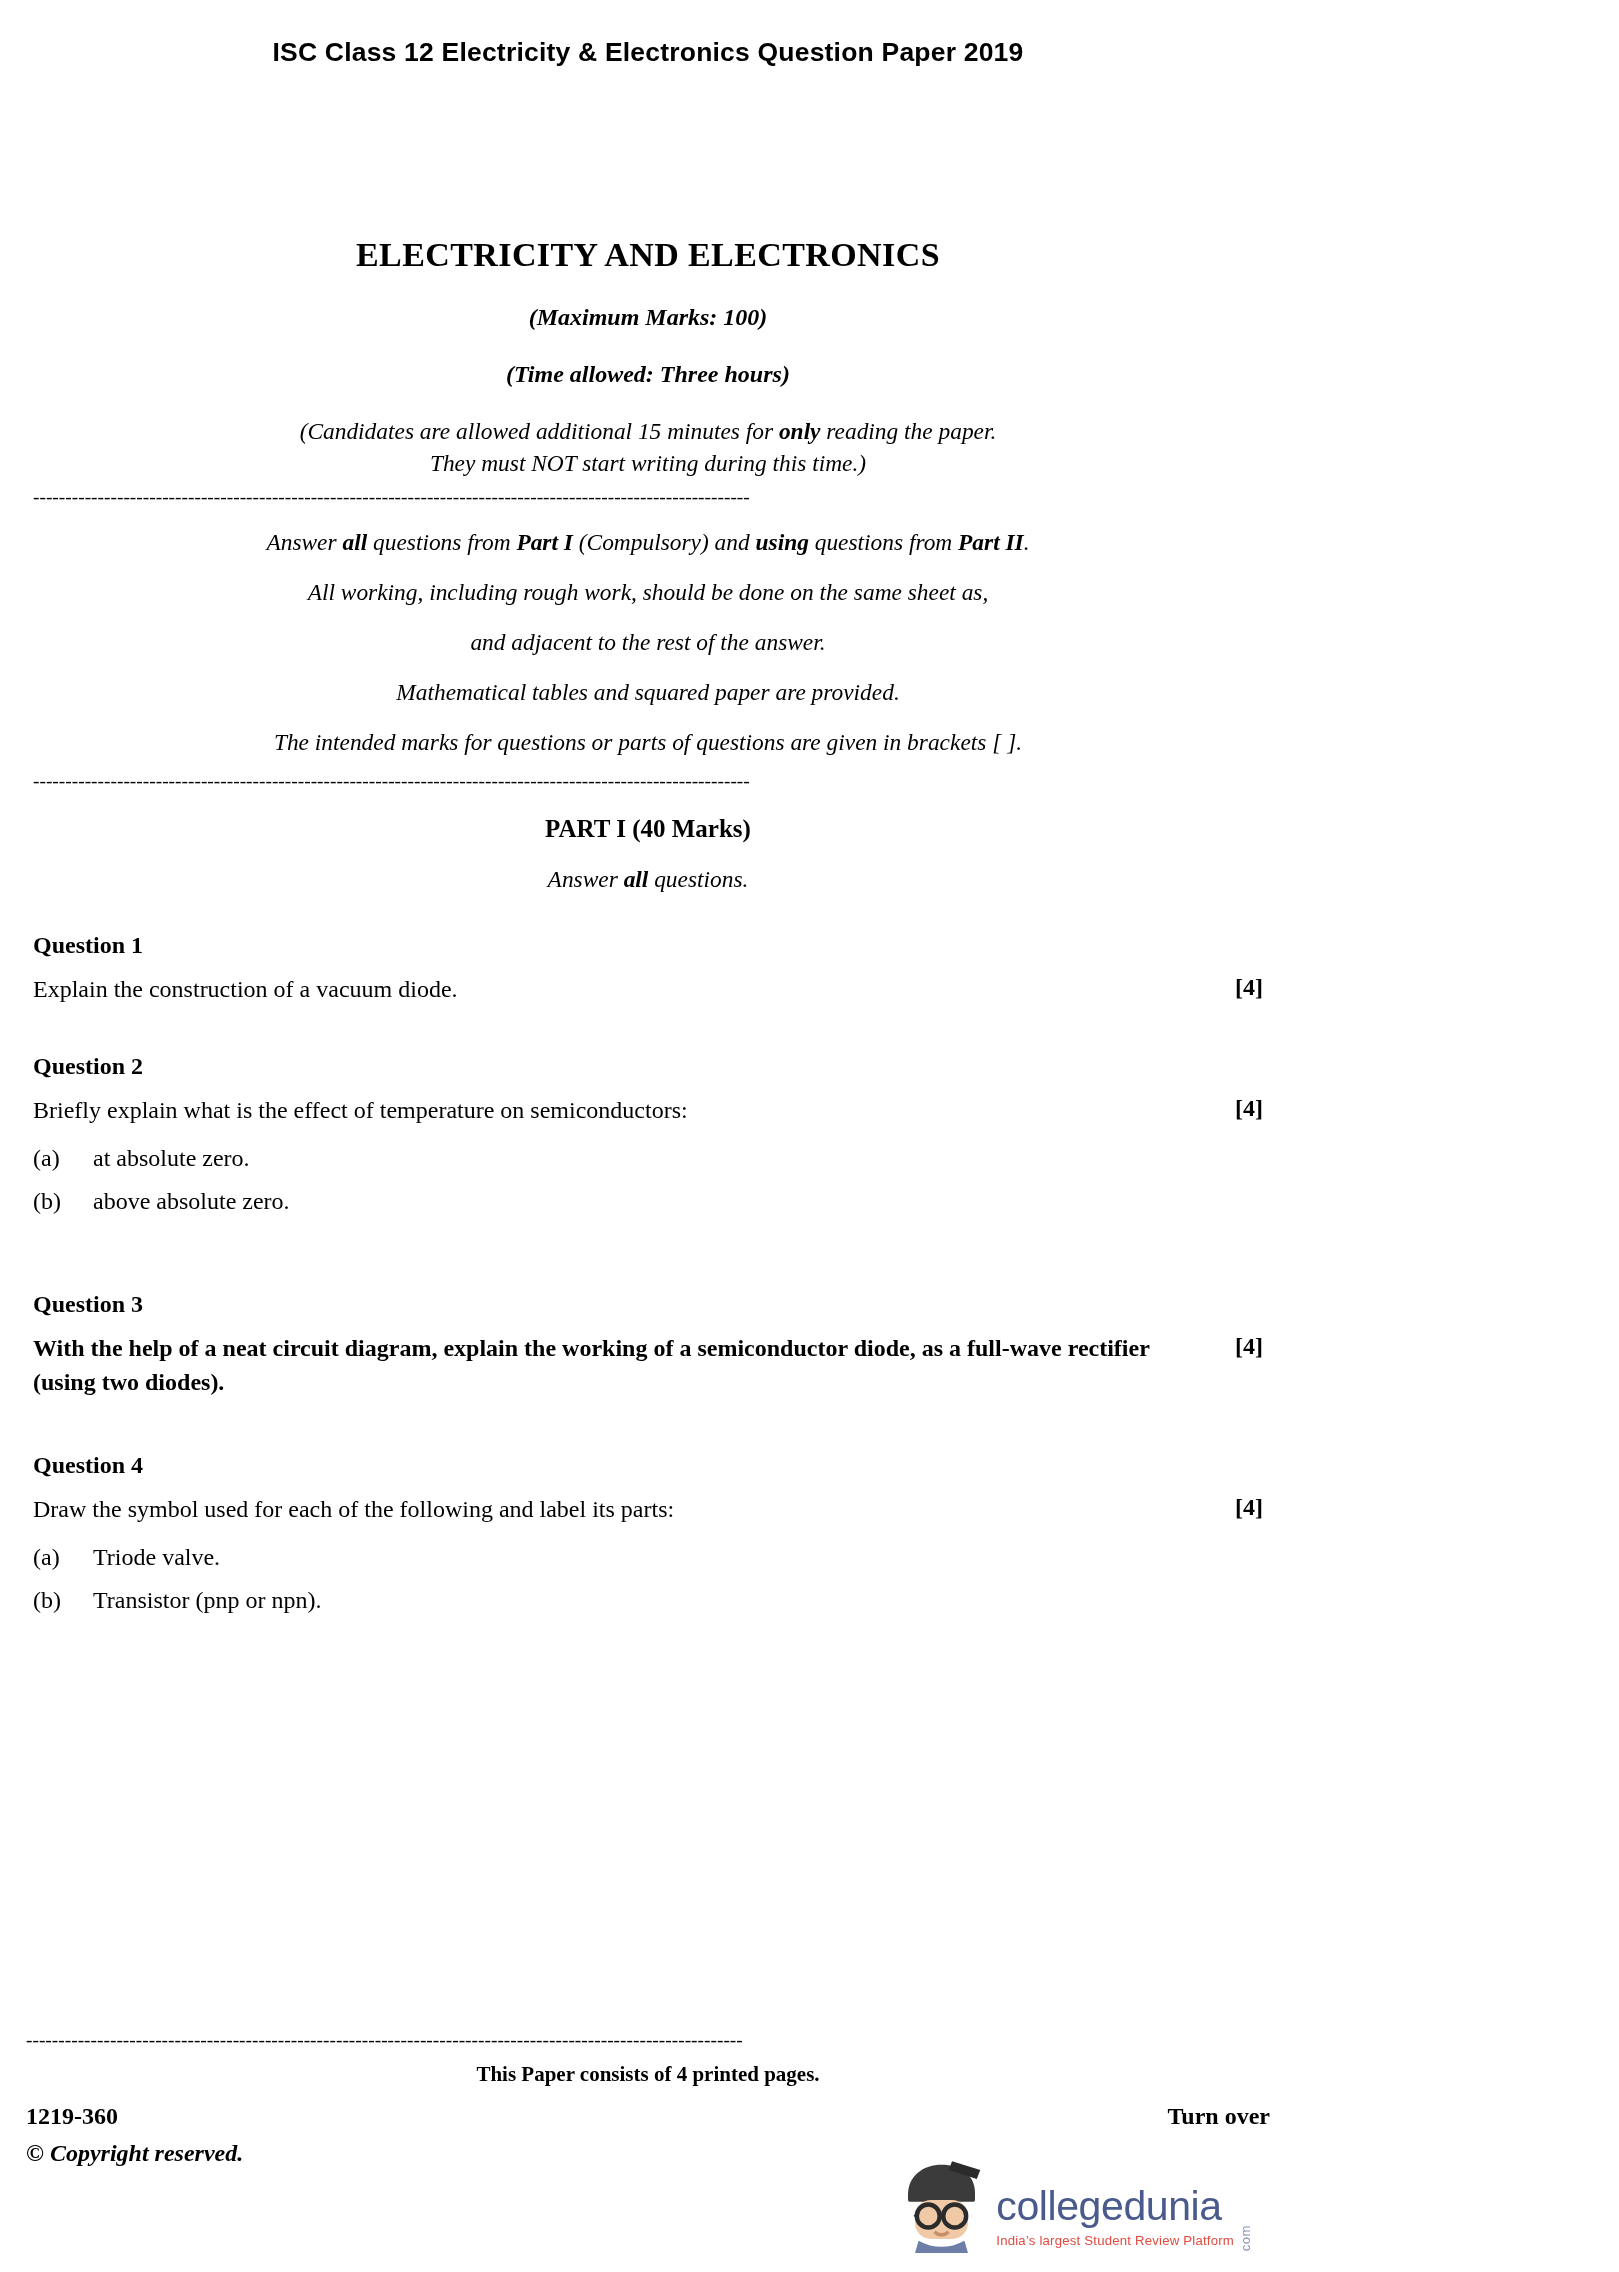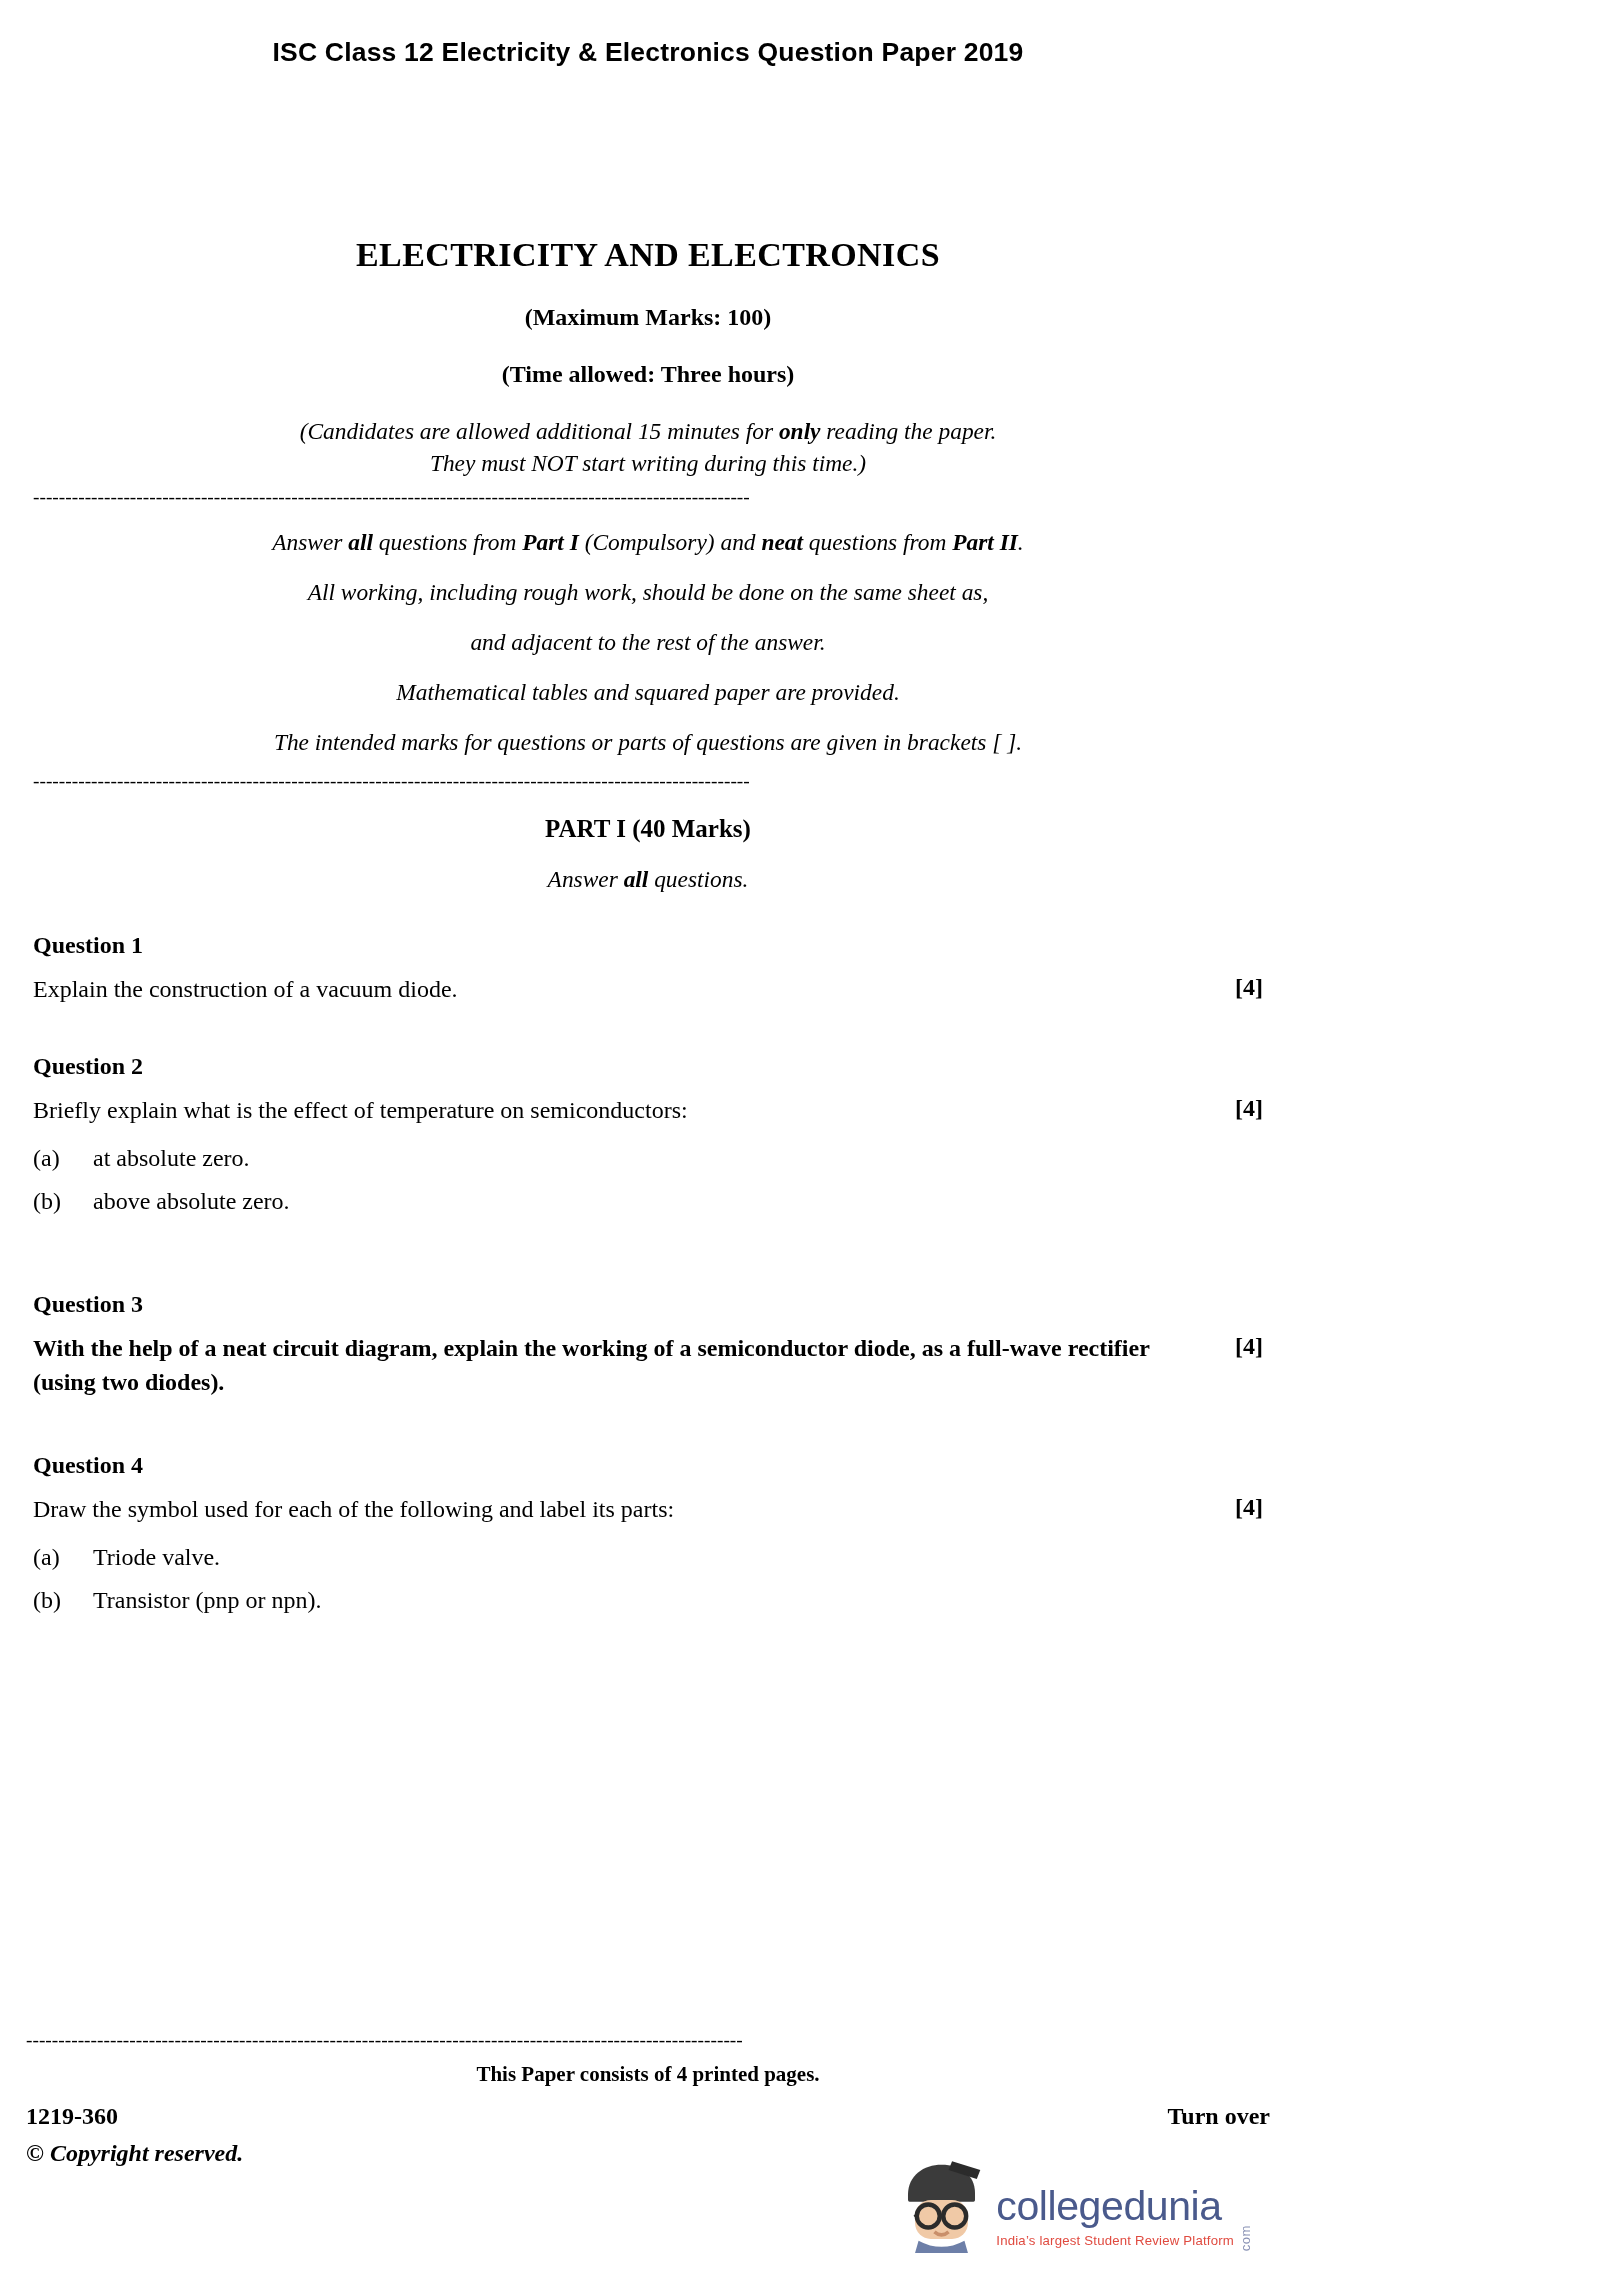--- a/index.html
+++ b/index.html
@@ -39,20 +39,21 @@
   }
   .doc-title {
     text-align: center;
     font-weight: bold;
     font-size: 34px;
     margin-top: 168px;
     letter-spacing: 0.4px;
   }
   .center-italic-bold {
     text-align: center;
+    font-style: italic;
     font-weight: bold;
     font-size: 24px;
     margin-top: 30px;
   }
   .center-italic {
     text-align: center;
     font-style: italic;
     font-size: 23.4px;
     line-height: 1.35;
     margin-top: 28px;
@@ -224,21 +225,21 @@
     <div class="center-italic-bold">(Time allowed: Three hours)</div>
 
     <div class="center-italic">
       <span>(Candidates are allowed additional 15 minutes for </span><span class="b">only</span><span> reading the paper.</span><br>
       <span>They must NOT start writing during this time.)</span>
     </div>
 
     <div class="dashline">---------------------------------------------------------------------------------------------------------------</div>
 
     <div class="instr">
-      <span>Answer </span><span class="b">all</span><span> questions from </span><span class="b">Part I</span><span> (Compulsory) and </span><span class="b">neat</span><span> questions from </span><span class="b">Part II</span><span>.</span>
+      <span>Answer </span><span class="b">all</span><span> questions from </span><span class="b">Part I</span><span> (Compulsory) and </span><span class="b">using</span><span> questions from </span><span class="b">Part II</span><span>.</span>
     </div>
     <div class="instr">All working, including rough work, should be done on the same sheet as,</div>
     <div class="instr">and adjacent to the rest of the answer.</div>
     <div class="instr">Mathematical tables and squared paper are provided.</div>
     <div class="instr">The intended marks for questions or parts of questions are given in brackets [ ].</div>
 
     <div class="dashline" style="margin-top:21px;">---------------------------------------------------------------------------------------------------------------</div>
 
     <div class="part-heading">PART I (40 Marks)</div>
     <div class="part-sub">

